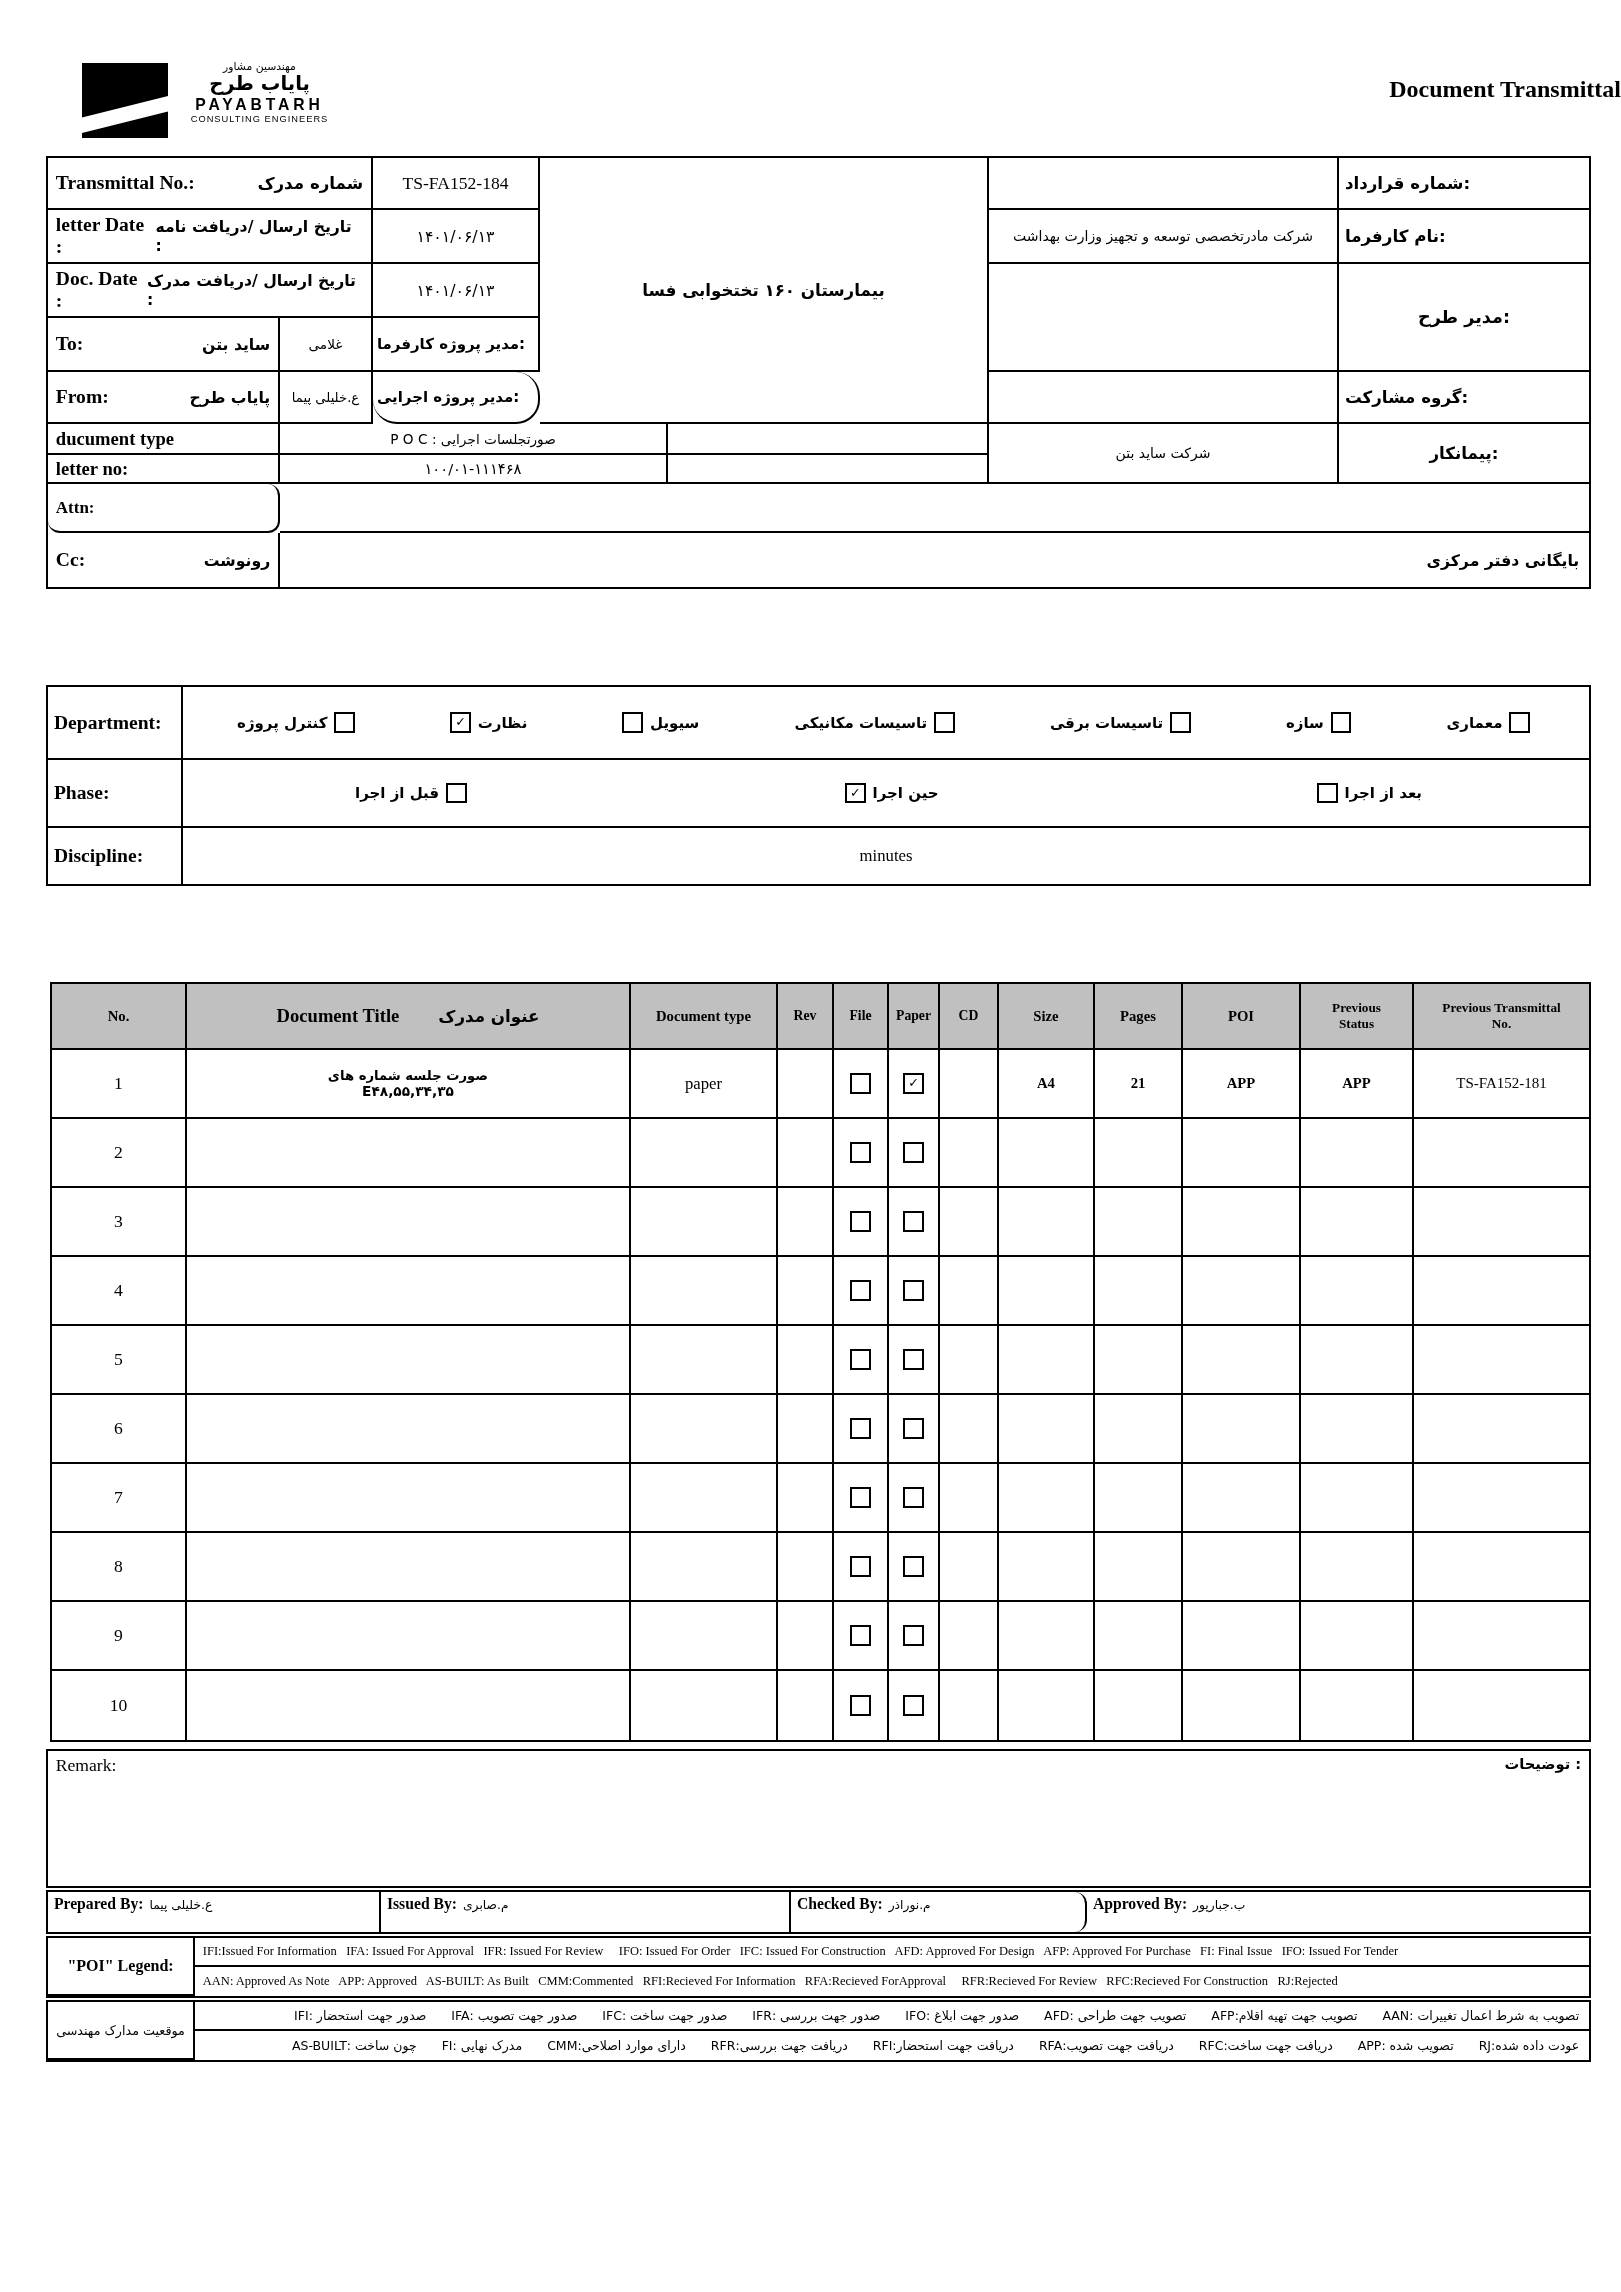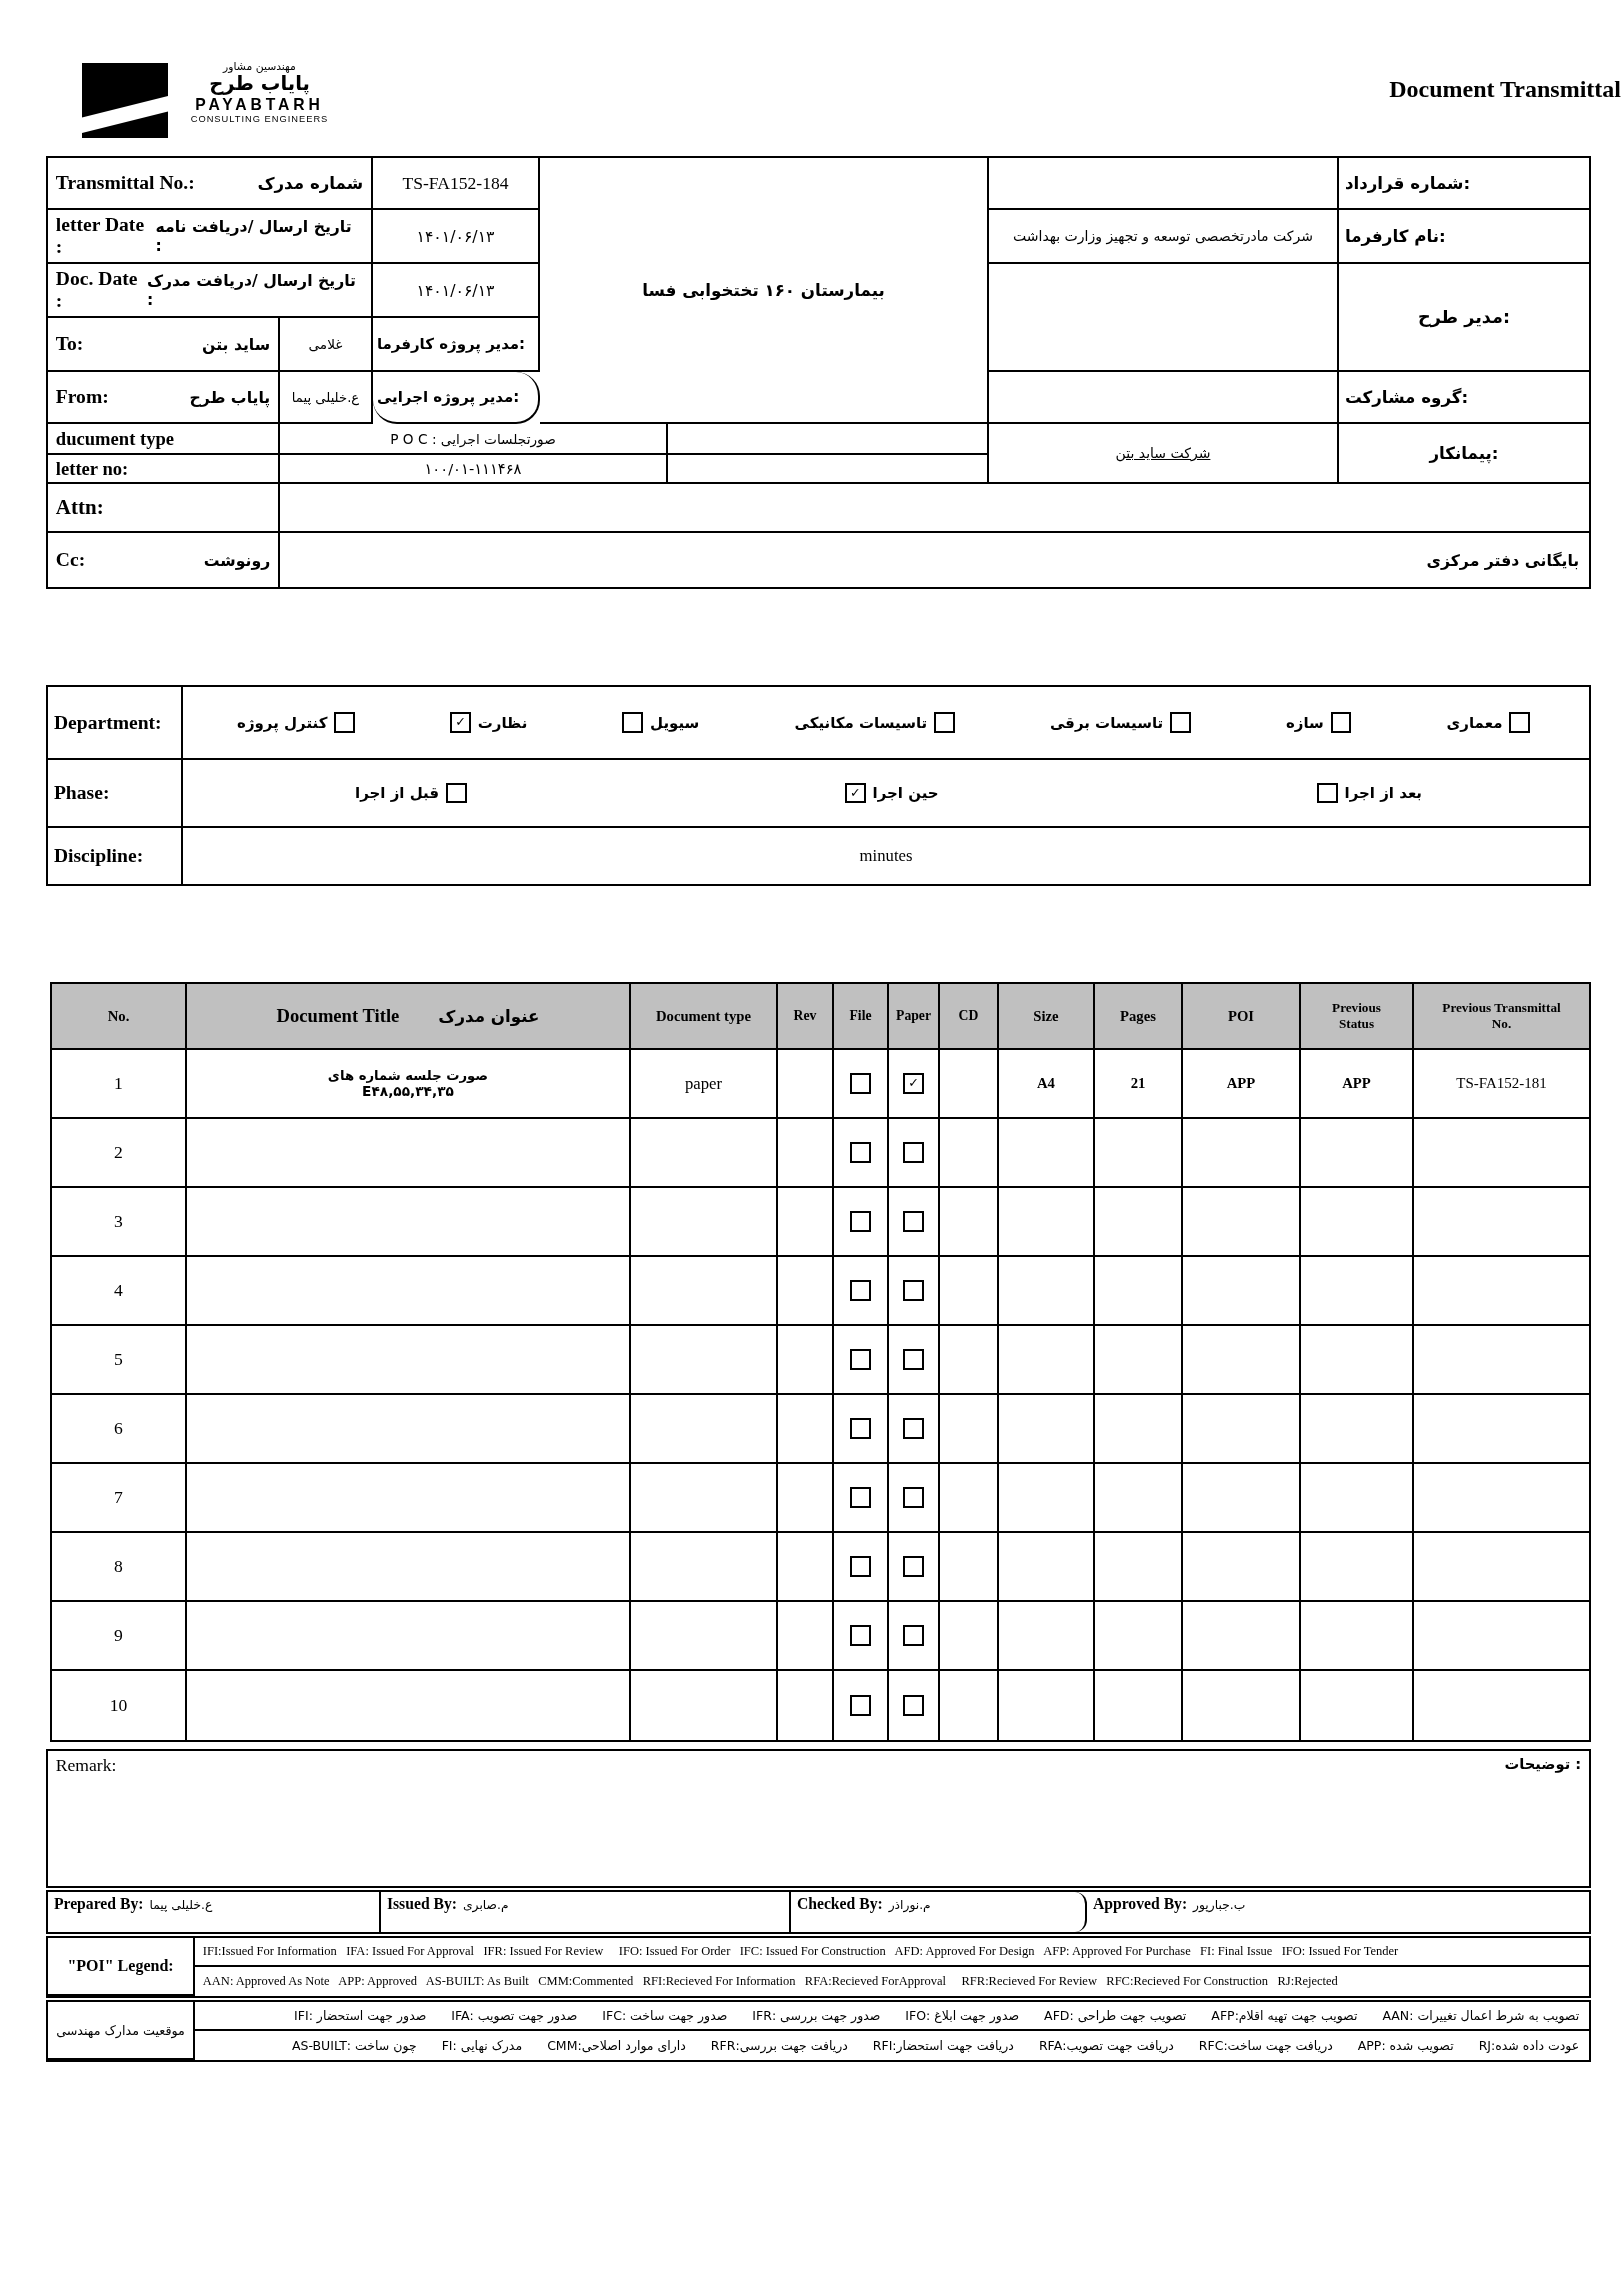--- a/index.html
+++ b/index.html
@@ -108,28 +108,28 @@
       <span class="fa b" style="font-size:15.7px;">پایاب طرح</span>
     </div>
     <div class="cell fa" style="grid-area:5/2/6/3;font-size:13.2px;">ع.خلیلی پیما</div>
     <div class="cell fa b left" style="grid-area:5/3/6/4;font-size:15px;padding:0 3.9px;border-radius:24px;">مدیر پروژه اجرایی:</div>
     <div class="cell" style="grid-area:5/6/6/7;"></div>
     <div class="cell nbr fa fa-lbl left" style="grid-area:5/7/6/8;padding:0 5.9px;font-size:16.7px;">گروه مشارکت:</div>
 
     <div class="cell left pad b" style="grid-area:6/1/7/2;font-size:18.6px;">ducument type</div>
     <div class="cell fa" style="grid-area:6/2/7/5;font-size:13.7px;" dir="rtl">صورتجلسات اجرایی : P O C</div>
     <div class="cell" style="grid-area:6/5/7/6;"></div>
-    <div class="cell fa" style="grid-area:6/6/8/7;font-size:14px;text-decoration:underline;">شرکت ساید بتن</div>
+    <div class="cell fa" style="grid-area:6/6/8/7;font-size:14px;">شرکت ساید بتن</div>
     <div class="cell nbr fa fa-lbl" style="grid-area:6/7/8/8;font-size:16.7px;">پیمانکار:</div>
 
     <div class="cell left pad b" style="grid-area:7/1/8/2;font-size:18.6px;">letter no:</div>
     <div class="cell fa" style="grid-area:7/2/8/5;font-size:14.7px;" dir="ltr">۱۰۰/۰۱-۱۱۱۴۶۸</div>
     <div class="cell" style="grid-area:7/5/8/6;"></div>
 
-    <div class="cell left pad b" style="grid-area:8/1/9/2;font-size:21px;">Attn:</div>
+    <div class="cell left pad b" style="grid-area:8/1/9/2;font-size:17px;border-radius:12px;">Attn:</div>
     <div class="cell nbr" style="grid-area:8/2/9/8;"></div>
 
     <div class="cell nbb between pad" style="grid-area:9/1/10/2;">
       <span class="en-lbl">Cc:</span>
       <span class="fa b" style="font-size:15.7px;">رونوشت</span>
     </div>
     <div class="cell nbr nbb right fa b" style="grid-area:9/2/10/8;font-size:15.7px;padding:0 9.8px;">بایگانی دفتر مرکزی</div>
   </div>
 
   <div class="abs grid classify">

